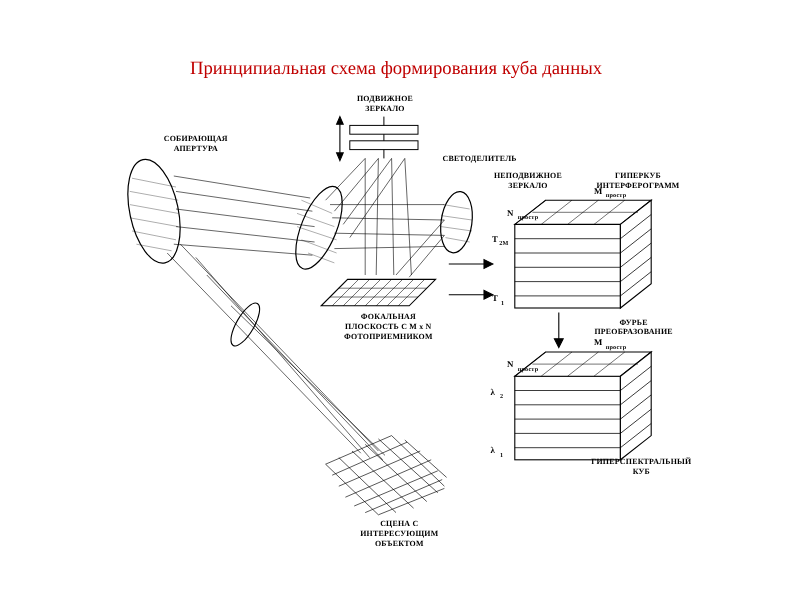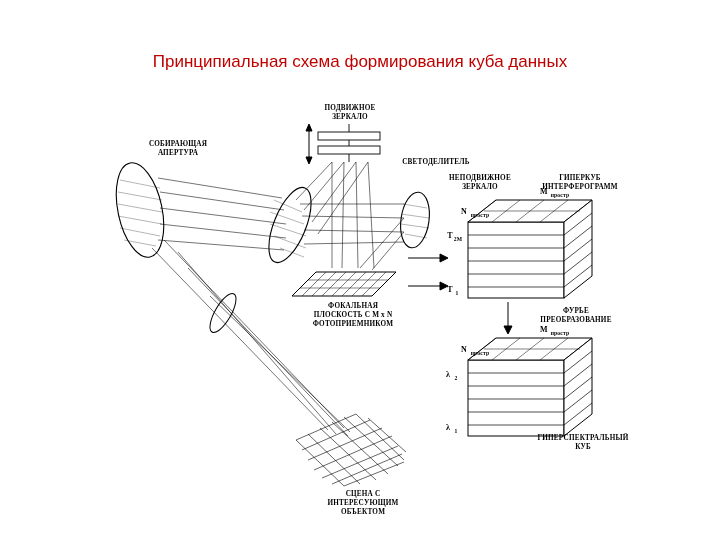--- a/index.html
+++ b/index.html
@@ -20,30 +20,29 @@
     background: #ffffff;
   }
   #title {
     position: absolute;
     left: 60px;
     top: 52px;
     width: 600px;
     text-align: center;
     font-size: 17px;
     color: #c00000;
-    font-family: Liberation Sans, sans-serif;
+    font-family: Liberation Serif, serif;
     white-space: nowrap;
   }
   #figure {
     position: absolute;
     left: 60px;
     top: 82px;
     width: 600px;
     height: 430px;
-    margin-top: 18px;
   }
   svg { display: block; }
   .lbl {
     font-family: "Liberation Serif", serif;
     font-size: 7.2px;
     font-weight: bold;
     fill: #000000;
     text-anchor: middle;
     letter-spacing: 0.2px;
   }

